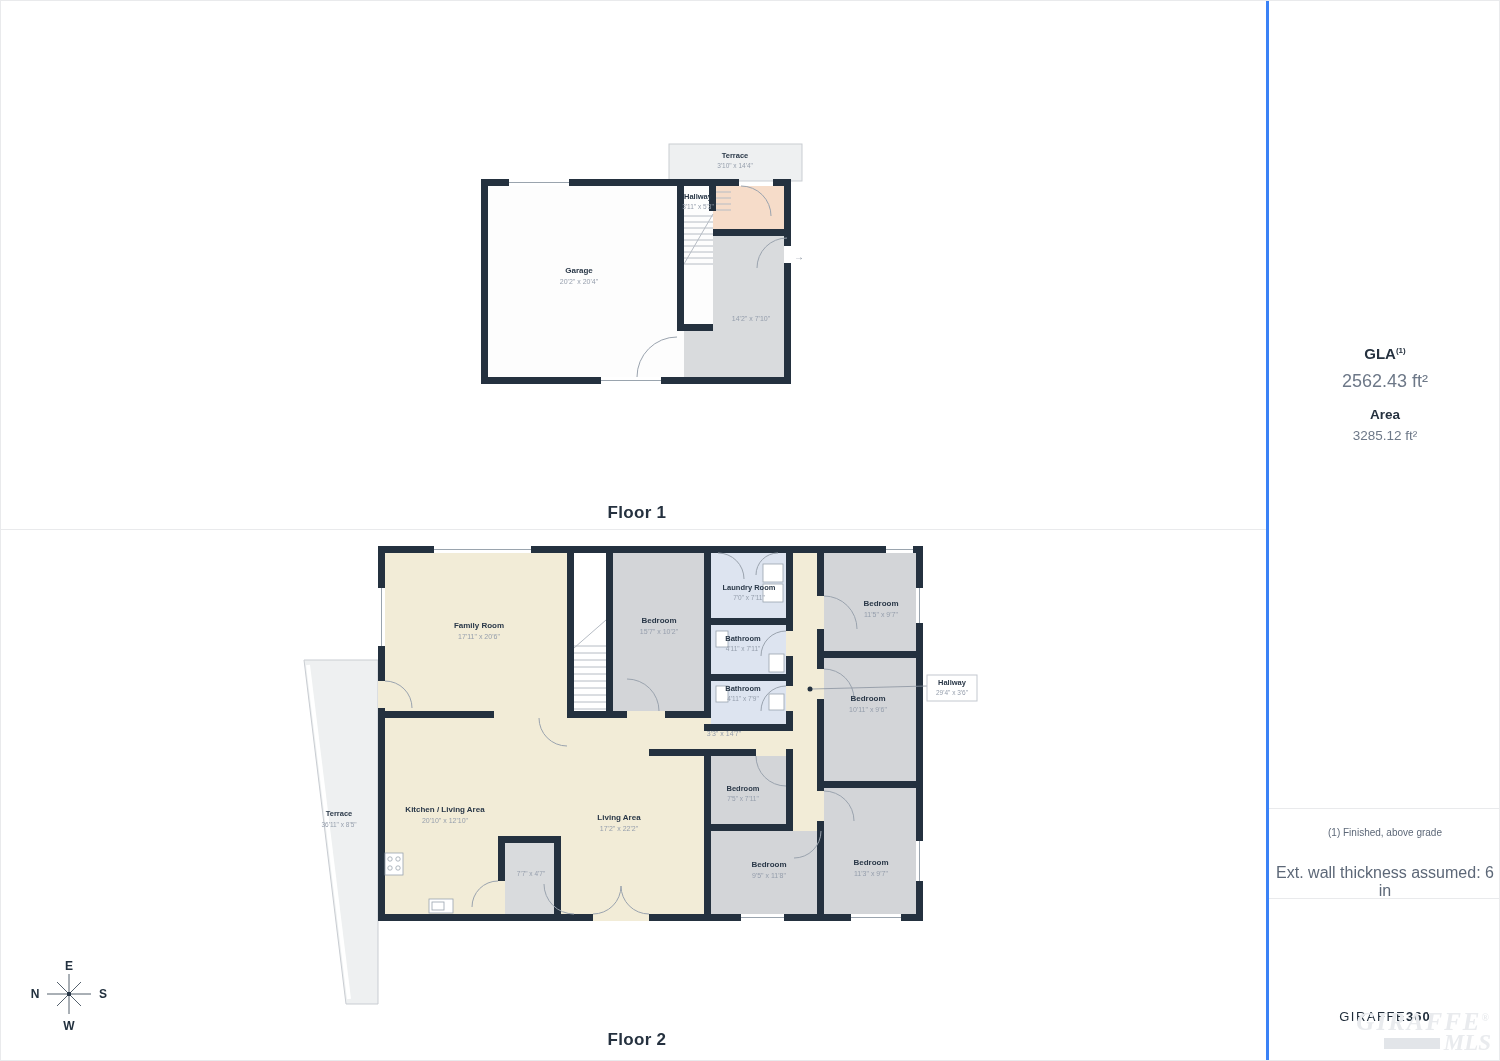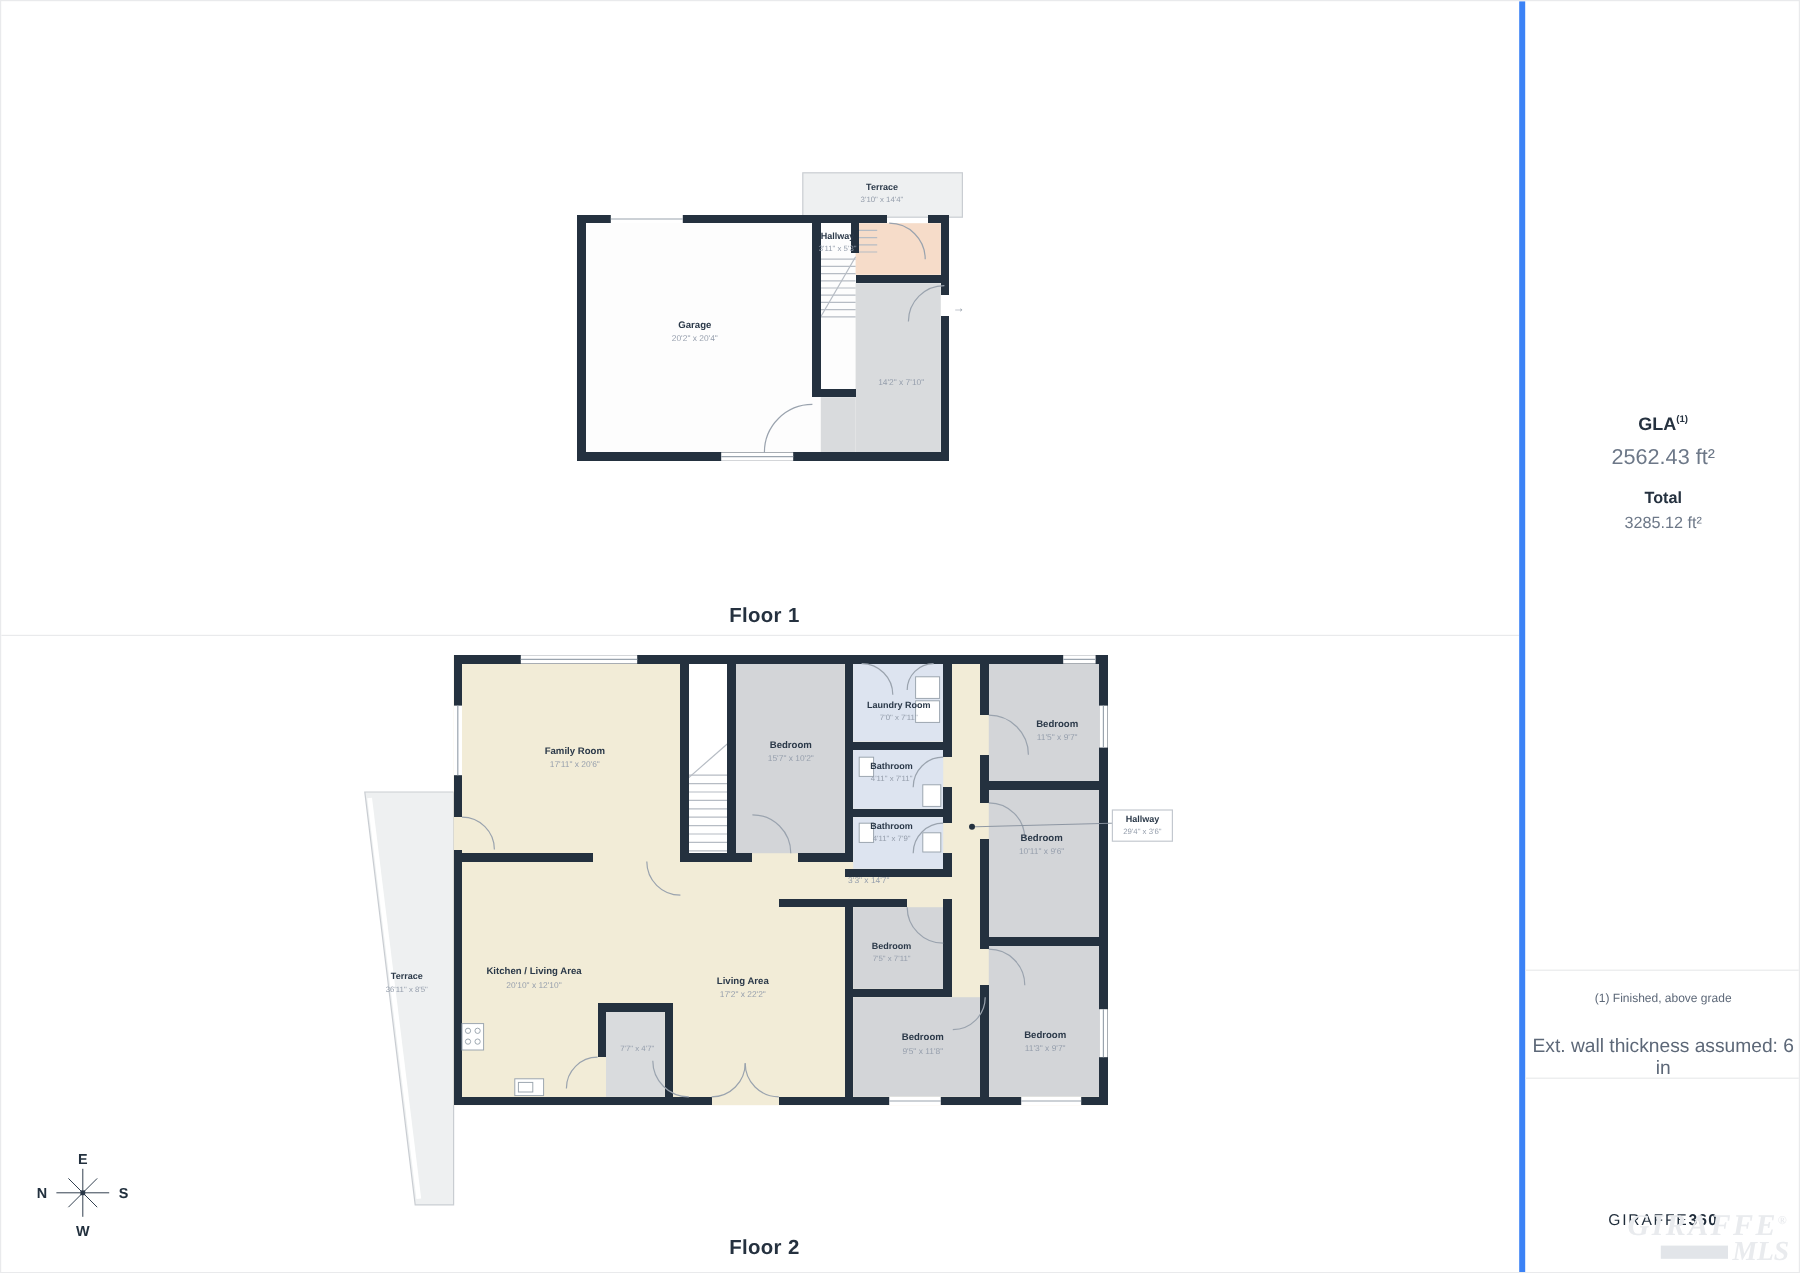--- a/index.html
+++ b/index.html
@@ -4,21 +4,21 @@
 <style>
   html,body{margin:0;padding:0;background:#fff;}
   .page{position:relative;width:1500px;height:1061px;background:#ffffff;
         border:1px solid #e9eaec;box-sizing:border-box;overflow:hidden;
         font-family:"Liberation Sans",sans-serif;}
   .hdiv{position:absolute;left:0;top:528px;width:1265px;height:1px;background:#e9eaec;}
   .floor-label{position:absolute;width:200px;text-align:center;
         font-size:17px;font-weight:bold;color:#25313f;letter-spacing:.3px;}
   
   .sidebar{position:absolute;left:1265px;top:0;width:235px;height:1061px;
-        border-left:5px solid #3b82f6;box-sizing:border-box;}
+        border-left:3px solid #3b82f6;box-sizing:border-box;}
   .sb-center{position:absolute;left:0;width:100%;text-align:center;}
   .gla-label{top:344px;font-size:15px;font-weight:bold;color:#25313f;}
   .gla-label sup{font-size:8px;font-weight:bold;}
   .gla-value{top:370px;font-size:18px;color:#6d7888;}
   .total-label{top:406px;font-size:13.5px;font-weight:bold;color:#25313f;}
   .total-value{top:427px;font-size:13.5px;color:#6d7888;}
   .sb-line{position:absolute;left:0;width:100%;height:1px;background:#e9eaec;}
   .note1{top:826px;font-size:10px;color:#5d6878;}
   .note2{top:863px;font-size:16px;color:#5d6878;}
   .disclaimer{position:absolute;top:920px;left:50%;transform:translateX(-50%);
@@ -271,21 +271,21 @@
     <rect x="46" y="48" width="4" height="4" fill="#2a3848"></rect>
     <text class="compass-t" x="48" y="26">E</text>
     <text class="compass-t" x="14" y="54">N</text>
     <text class="compass-t" x="82" y="54">S</text>
     <text class="compass-t" x="48" y="86">W</text>
   </svg>
 
   <div class="sidebar">
     <div class="sb-center gla-label"><span>GLA</span><sup>(1)</sup></div>
     <div class="sb-center gla-value">2562.43 ft²</div>
-    <div class="sb-center total-label">Total</div>
+    <div class="sb-center total-label">Area</div>
     <div class="sb-center total-value">3285.12 ft²</div>
 
     <div class="sb-line" style="top:807px"></div>
     <div class="sb-center note1">(1) Finished, above grade</div>
     <div class="sb-center note2">Ext. wall thickness assumed: 6 in</div>
     <div class="sb-line" style="top:897px"></div>
 
     <div class="sb-center brand"><span>GIRAFFE</span><b>360</b></div>
   </div>
 

